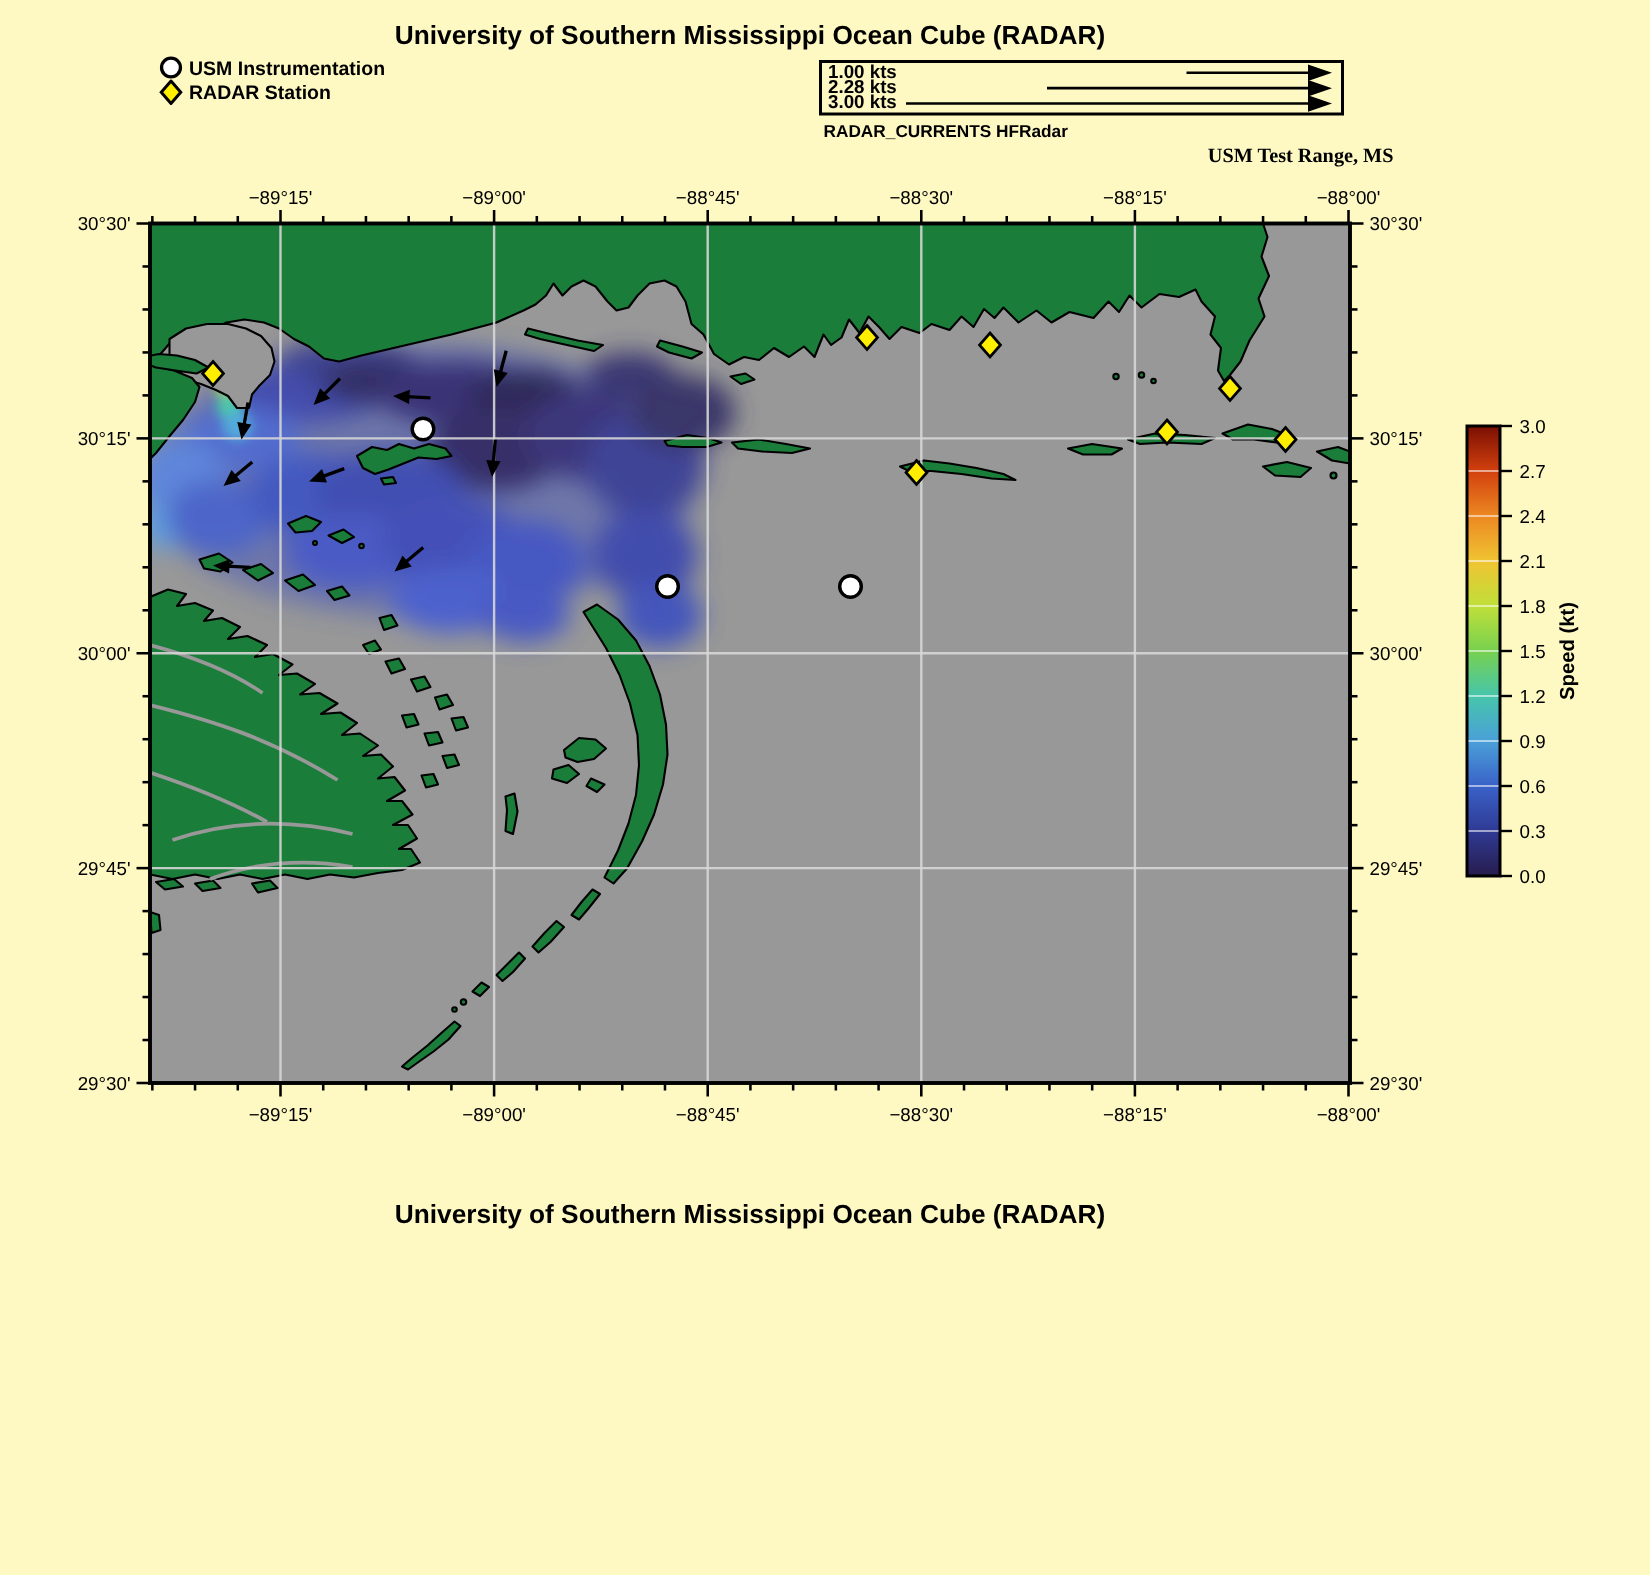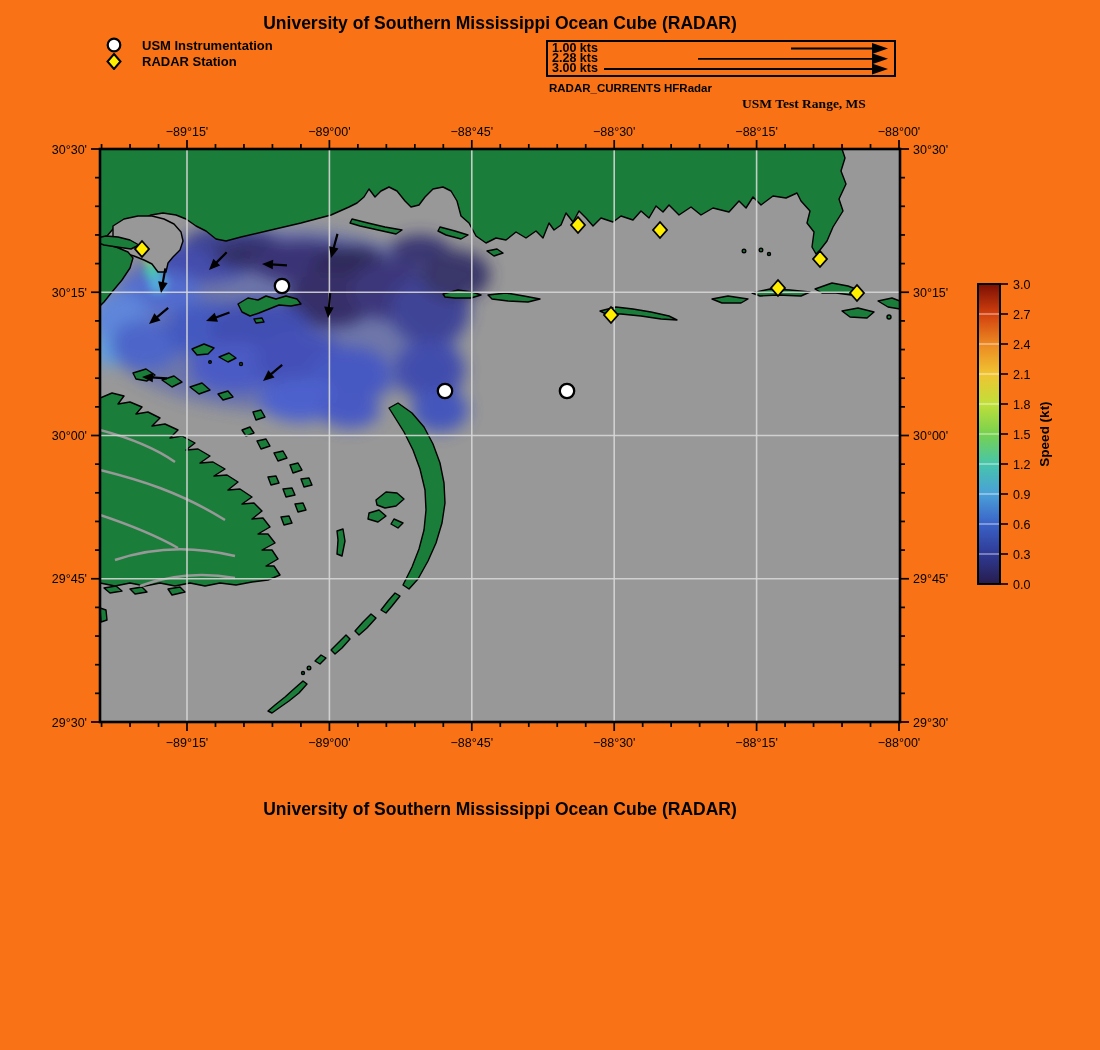--- a/index.html
+++ b/index.html
@@ -1,27 +1,27 @@
 <!DOCTYPE html>
 <html><head>
 <meta charset="utf-8">
 <style>
   html,body{margin:0;padding:0;background:#ffffff;}
-  .page{position:relative;width:1100px;height:1050px;background:#f97316;overflow:hidden;
+  .page{position:relative;width:1100px;height:1050px;background:#fef9c3;overflow:hidden;
         font-family:"Liberation Sans",sans-serif;color:#000;}
   .title{position:absolute;left:0;width:1000px;text-align:center;font-size:17.5px;font-weight:bold;}
   .top-title{top:13px;}
   .footer-title{position:absolute;top:799px;left:0;width:1000px;text-align:center;font-size:17.5px;font-weight:bold;}
   .subtitle{position:absolute;top:98px;left:200px;width:600px;text-align:center;
             font-family:"Liberation Serif",serif;font-size:17px;font-weight:bold;}
-  .region-label{position:absolute;top:96px;left:704px;width:200px;text-align:center;
+  .region-label{position:absolute;top:96px;left:729px;width:200px;text-align:right;
             font-family:"Liberation Serif",serif;font-size:13.5px;font-weight:bold;}
   .legend{position:absolute;left:105px;top:37px;}
   .legend-row{display:flex;align-items:center;height:16px;}
-  .legend-label{font-size:13px;font-weight:bold;margin-left:19px;white-space:nowrap;}
+  .legend-label{font-size:13px;font-weight:bold;margin-left:3px;white-space:nowrap;}
   .vector-box{position:absolute;left:546px;top:40px;width:346px;height:33px;border:2.5px solid #000;}
   .vector-label{position:absolute;left:4px;font-size:12.5px;font-weight:bold;line-height:11px;white-space:nowrap;}
   .vector-svg{position:absolute;left:0;top:0;}
   .vector-caption{position:absolute;left:549px;top:82px;font-size:11.5px;font-weight:bold;}
   .map-svg,.cbar-svg{position:absolute;left:0;top:0;}
 </style>
 </head>
 <body>
 
 <div class="page">

